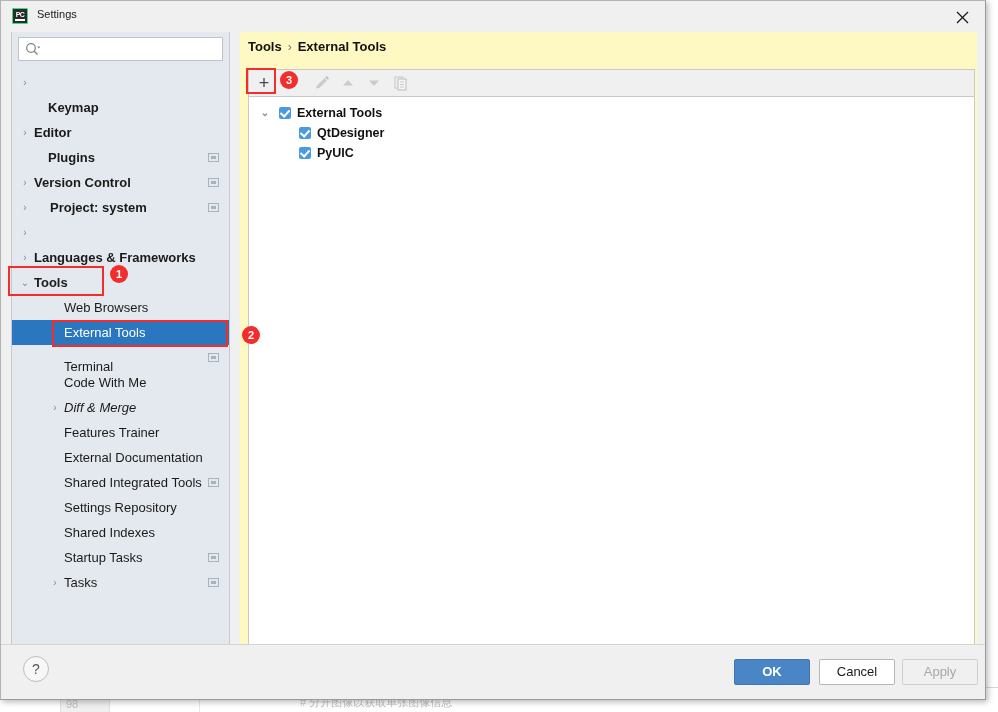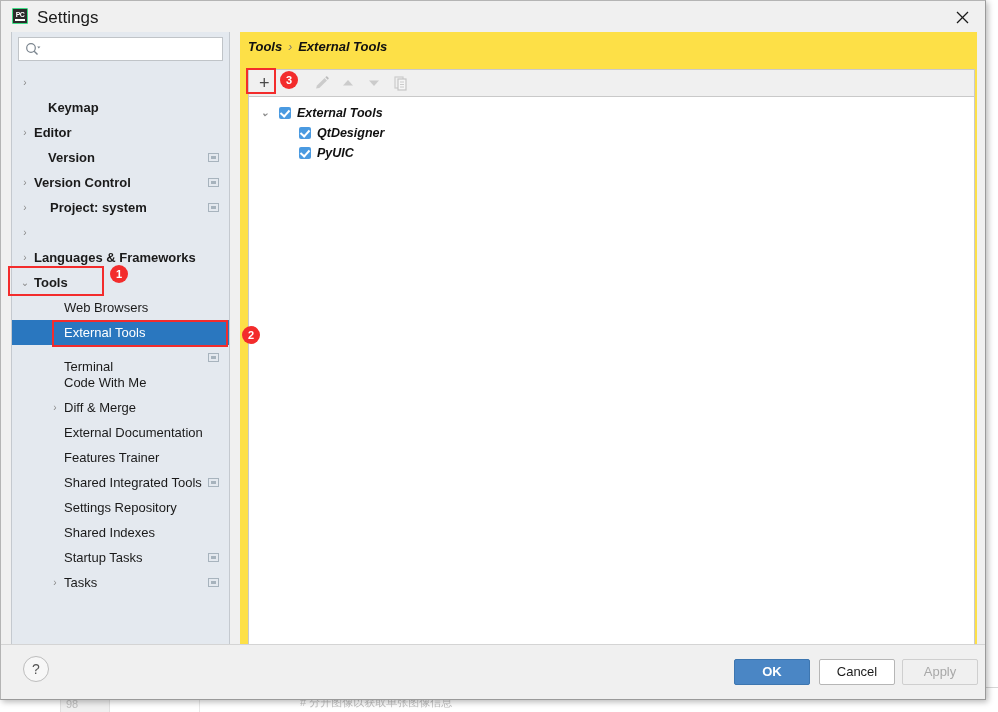--- a/index.html
+++ b/index.html
@@ -101,21 +101,21 @@
   .app-icon i {
     position: absolute;
     left: 2px; bottom: 2px;
     display: block;
     width: 10px; height: 2px;
     background: #ffffff;
   }
   .title-text {
     position: absolute;
     left: 36px; top: 7px;
-    font-size: 17px;
+    font-size: 11px;
     color: #1a1a1a;
   }
   .close-btn {
     position: absolute;
     right: 0; top: 0;
     width: 45px; height: 30px;
     cursor: pointer;
   }
   .close-btn svg { position: absolute; left: 16px; top: 10px; }
 
@@ -205,22 +205,21 @@
     width: 10px; height: 614px;
     background: #f0f0f0;
   }
 
   
   .main {
     position: absolute;
     left: 239px; top: 31px;
     width: 737px;
     height: 614px;
-    background: #fde047;
-    font-style: italic;
+    background: #fef9c3;
   }
   .breadcrumb {
     position: absolute;
     left: 8px; top: 7px;
     font-size: 13px;
     font-weight: bold;
     color: #111111;
   }
   .breadcrumb .sep {
     color: #777777;
@@ -418,21 +417,21 @@
             <span class="twisty" style="left: 6px;">›</span>
           </div>
           <div class="tree-row bold">
             <span class="label" style="left: 36px;">Keymap</span>
           </div>
           <div class="tree-row bold">
             <span class="twisty" style="left: 6px;">›</span>
             <span class="label" style="left: 22px;">Editor</span>
           </div>
           <div class="tree-row bold">
-            <span class="label" style="left: 36px;">Version</span>
+            <span class="label" style="left: 36px;">Plugins</span>
             <span class="scope-icon"></span>
           </div>
           <div class="tree-row bold">
             <span class="twisty" style="left: 6px;">›</span>
             <span class="label" style="left: 22px;">Version Control</span>
             <span class="scope-icon"></span>
           </div>
           <div class="tree-row bold">
             <span class="twisty" style="left: 6px;">›</span>
             <span class="label" style="left: 22px; margin-left: 16px;">Project: system</span>
@@ -457,27 +456,27 @@
           </div>
           <div class="tree-row">
             <span class="label" style="left: 52px; margin-top: 9px;">Terminal</span>
             <span class="scope-icon"></span>
           </div>
           <div class="tree-row">
             <span class="label" style="left: 52px;">Code With Me</span>
           </div>
           <div class="tree-row">
             <span class="twisty" style="left: 36px;">›</span>
-            <span class="label" style="left: 52px;">Diff &amp; Merge</span>
+            <span class="label" style="left: 52px; font-style: italic;">Diff &amp; Merge</span>
+          </div>
+          <div class="tree-row">
+            <span class="label" style="left: 52px;">Features Trainer</span>
           </div>
           <div class="tree-row">
             <span class="label" style="left: 52px;">External Documentation</span>
-          </div>
-          <div class="tree-row">
-            <span class="label" style="left: 52px;">Features Trainer</span>
           </div>
           <div class="tree-row">
             <span class="label" style="left: 52px;">Shared Integrated Tools</span>
             <span class="scope-icon"></span>
           </div>
           <div class="tree-row">
             <span class="label" style="left: 52px; text-align: right;">Settings Repository</span>
           </div>
           <div class="tree-row">
             <span class="label" style="left: 52px;">Shared Indexes</span>

